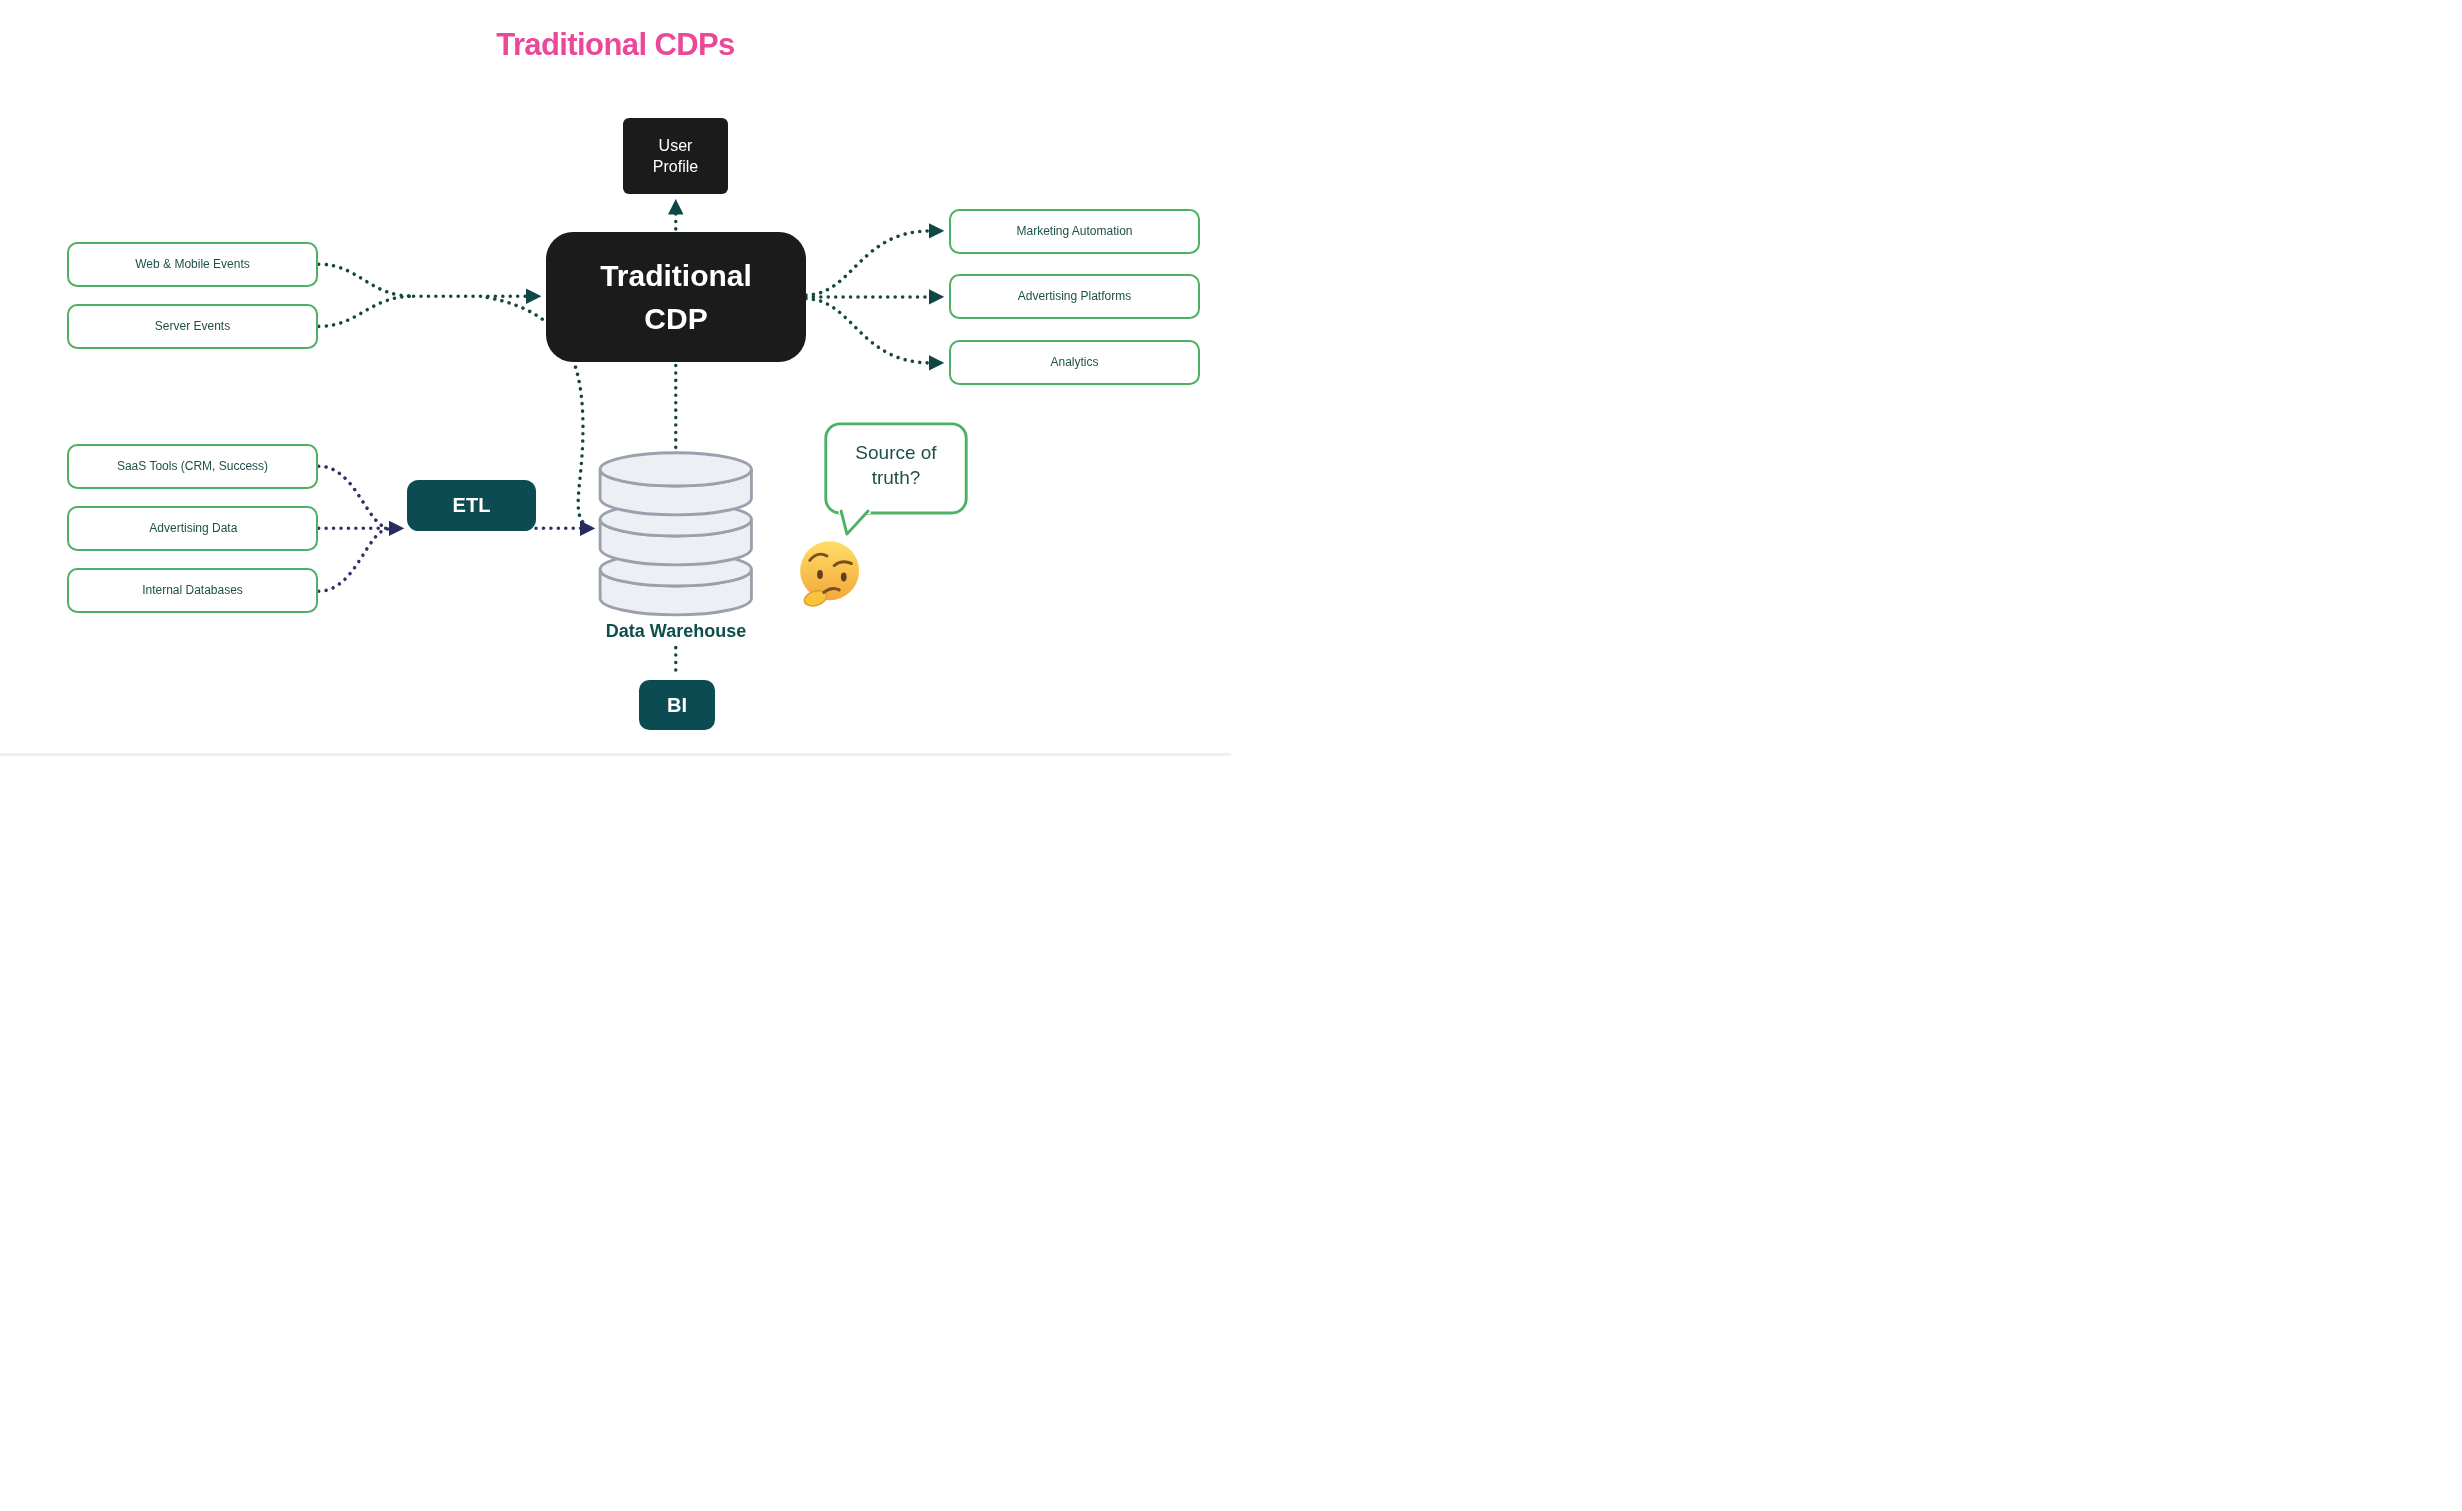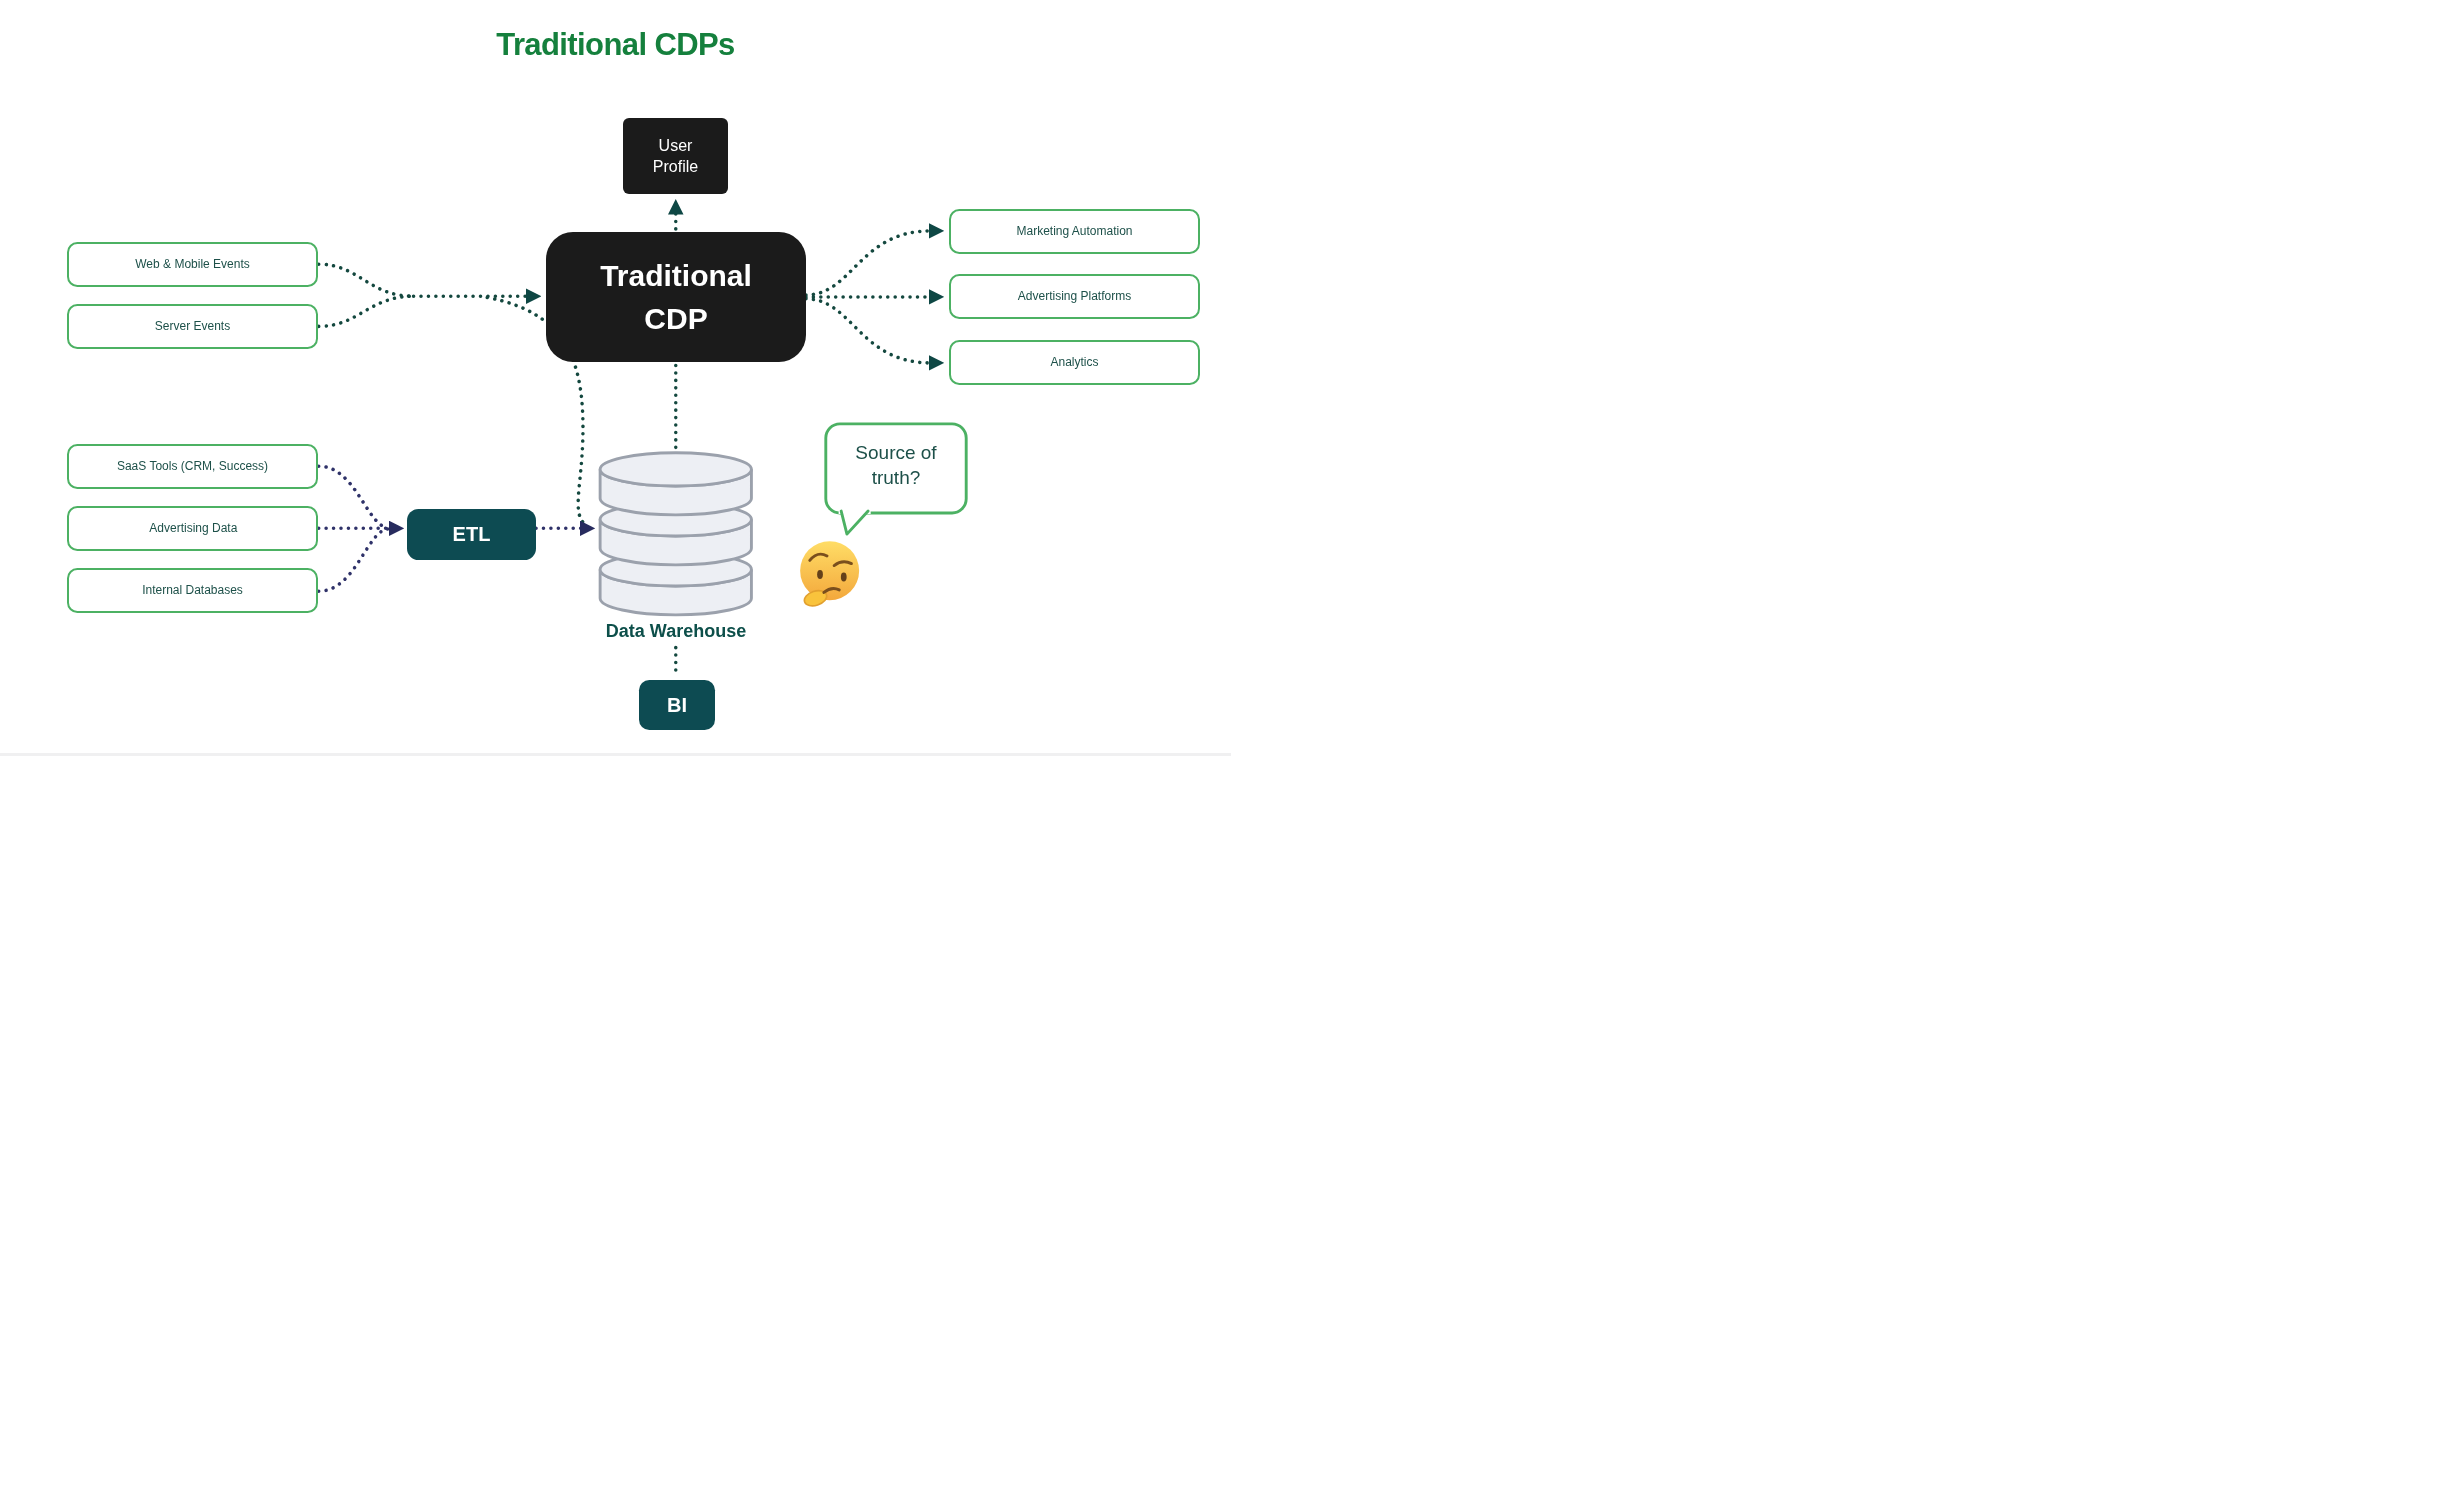--- a/index.html
+++ b/index.html
@@ -8,37 +8,37 @@
     width:1231px;height:756px;
     background:#ffffff;
     font-family:"Liberation Sans", sans-serif;
     overflow:hidden;
   }
   .layer-svg{position:absolute;left:0;top:0;z-index:0;}
   .node{position:absolute;z-index:1;display:flex;align-items:center;justify-content:center;
         text-align:center;box-sizing:border-box;}
   .title{
     position:absolute;left:0;right:0;top:27px;z-index:1;
-    text-align:center;font-size:31px;font-weight:bold;color:#15803d;letter-spacing:-0.6px;
+    text-align:center;font-size:31px;font-weight:bold;color:#ec4899;letter-spacing:-0.6px;
   }
   .green-box{
     background:#ffffff;border:2.6px solid #4cb163;border-radius:10.3px;
     color:#1d5049;font-size:12px;line-height:1.15;padding:2.6px 6.4px;
   }
   .dark-box{background:#1b1b1b;color:#ffffff;}
   .teal-box{background:#0d4b52;color:#ffffff;font-weight:bold;}
   .pre{white-space:pre-line;}
   .user-profile{left:623px;top:118px;width:105px;height:76px;border-radius:6px;font-size:16px;line-height:1.32;}
   .cdp{left:546px;top:232px;width:260px;height:130px;border-radius:27px;
        font-size:30px;font-weight:bold;line-height:1.45;}
   .src{left:67px;width:251px;height:45px;}
   .src1{top:242px;} .src2{top:304px;} .src3{top:444px;} .src4{top:506px;padding-left:8px;} .src5{top:568px;}
   .dst{left:949px;width:251px;height:45px;}
   .dst1{top:209px;} .dst2{top:274px;} .dst3{top:340px;}
-  .etl{left:407px;top:509px;width:129px;height:51px;border-radius:11.5px;font-size:20px;}
+  .etl{left:407px;top:480px;width:129px;height:51px;border-radius:11.5px;font-size:20px;}
   .bi{left:639px;top:680px;width:76px;height:50px;border-radius:10.3px;font-size:20px;}
   .dw-label{left:599px;top:618px;width:154px;height:26px;font-size:18px;font-weight:bold;color:#0d4f4a;}
   .bubble-text{left:826px;top:424px;width:140px;height:83px;font-size:19px;color:#1d5049;line-height:1.3;}
   .bottom-strip{position:absolute;left:0;right:0;bottom:0;height:3.2px;background:#f0f0f1;z-index:1;}
 </style>
 </head>
 <body>
 
 <div class="canvas">
 

